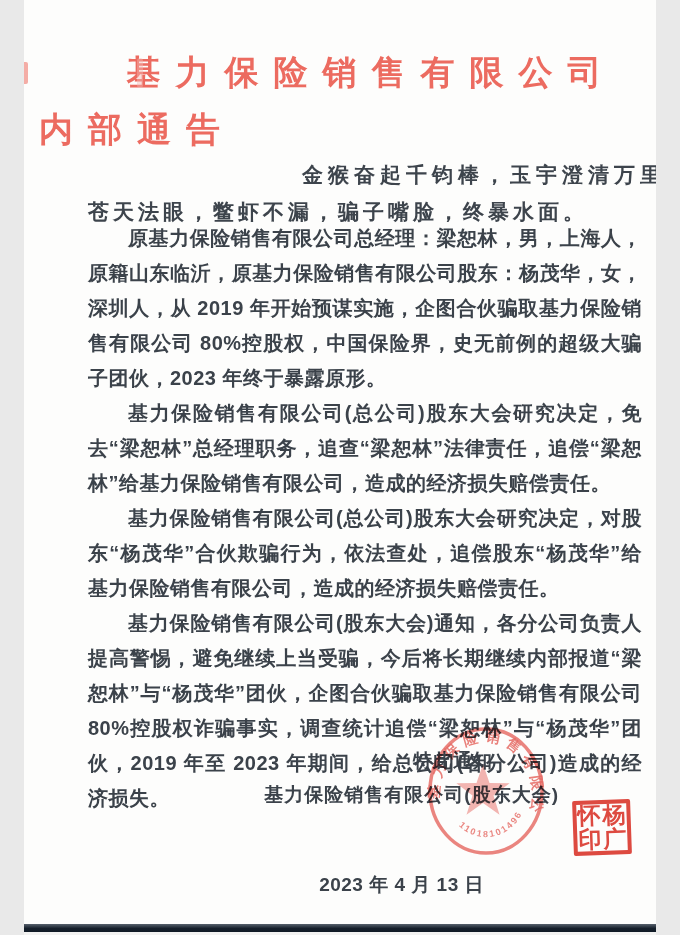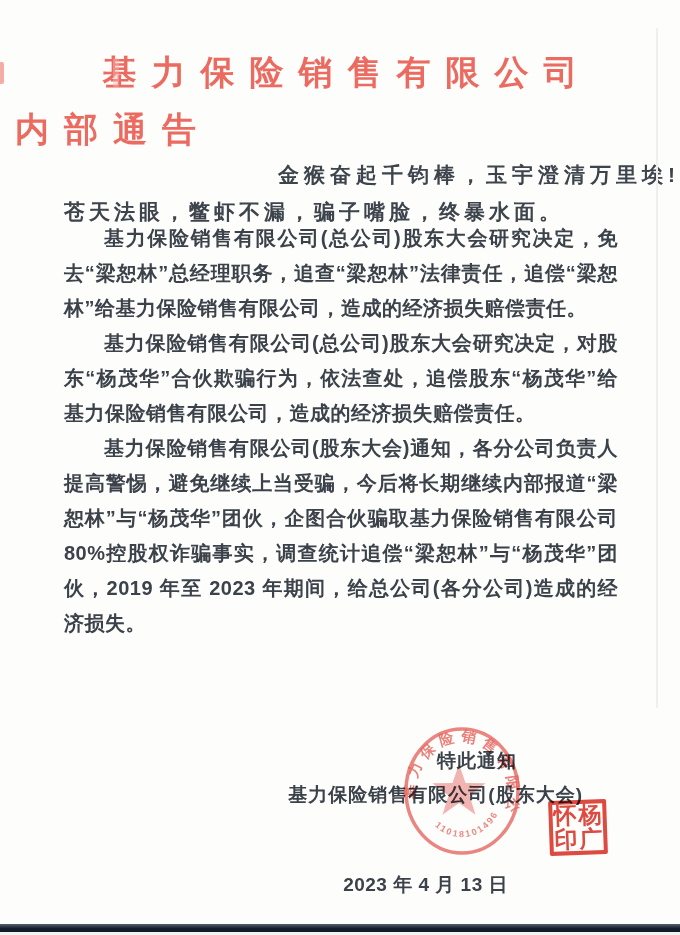--- a/index.html
+++ b/index.html
@@ -1,19 +1,19 @@
 <!DOCTYPE html>
 <html style="--title-red: #ec6b60; --seal-red: #dd3a31; --round-seal-red: #e4564f; --body-text: #3b424a; --slogan-text: #3d444c;"><head>
 <meta charset="utf-8">
 <title>Document</title>
 <style>
   html,body{margin:0;padding:0;background:#e9e9e9;}
   .page{
     position:relative;
-    width:680px;height:935px;
+    width:632px;height:935px;
     margin:0 auto;
     background:#fdfdfc;
     overflow:hidden;
     font-family:"Liberation Sans","DejaVu Sans",sans-serif;
     color:var(--body-text,#3b424a);
   }
   .abs{position:absolute;}
   .title1{
     top:50px;left:0;width:680px;text-align:center;
     font-size:34px;font-weight:bold;color:var(--title-red,#ec6b60);
@@ -75,20 +75,21 @@
 
 <div class="page">
 
   <div class="abs title1">基力保险销售有限公司</div>
   <div class="abs title2">内部通告</div>
 
   <div class="abs slogan1">金猴奋起千钧棒，玉宇澄清万里埃!</div>
   <div class="abs slogan2">苍天法眼，鳖虾不漏，骗子嘴脸，终暴水面。</div>
 
   <div class="abs body-text">
+    <p>原基力保险销售有限公司总经理：梁恕林，男，上海人，原籍山东临沂，原基力保险销售有限公司股东：杨茂华，女，深圳人，从 2019 年开始预谋实施，企图合伙骗取基力保险销售有限公司 80%控股权，中国保险界，史无前例的超级大骗子团伙，2023 年终于暴露原形。</p>
     <p>基力保险销售有限公司(总公司)股东大会研究决定，免去“梁恕林”总经理职务，追查“梁恕林”法律责任，追偿“梁恕林”给基力保险销售有限公司，造成的经济损失赔偿责任。</p>
     <p>基力保险销售有限公司(总公司)股东大会研究决定，对股东“杨茂华”合伙欺骗行为，依法查处，追偿股东“杨茂华”给基力保险销售有限公司，造成的经济损失赔偿责任。</p>
     <p>基力保险销售有限公司(股东大会)通知，各分公司负责人提高警惕，避免继续上当受骗，今后将长期继续内部报道“梁恕林”与“杨茂华”团伙，企图合伙骗取基力保险销售有限公司 80%控股权诈骗事实，调查统计追偿“梁恕林”与“杨茂华”团伙，2019 年至 2023 年期间，给总公司(各分公司)造成的经济损失。</p>
   </div>
 
   <div class="abs closing-line closing-notice">特此通知</div>
   <div class="abs closing-line closing-sig1">基力保险销售有限公司(股东大会)</div>
   <div class="abs closing-line closing-date">2023 年 4 月 13 日</div>
 
   <svg class="abs round-seal" viewBox="0 0 124 136" xmlns="http://www.w3.org/2000/svg">

